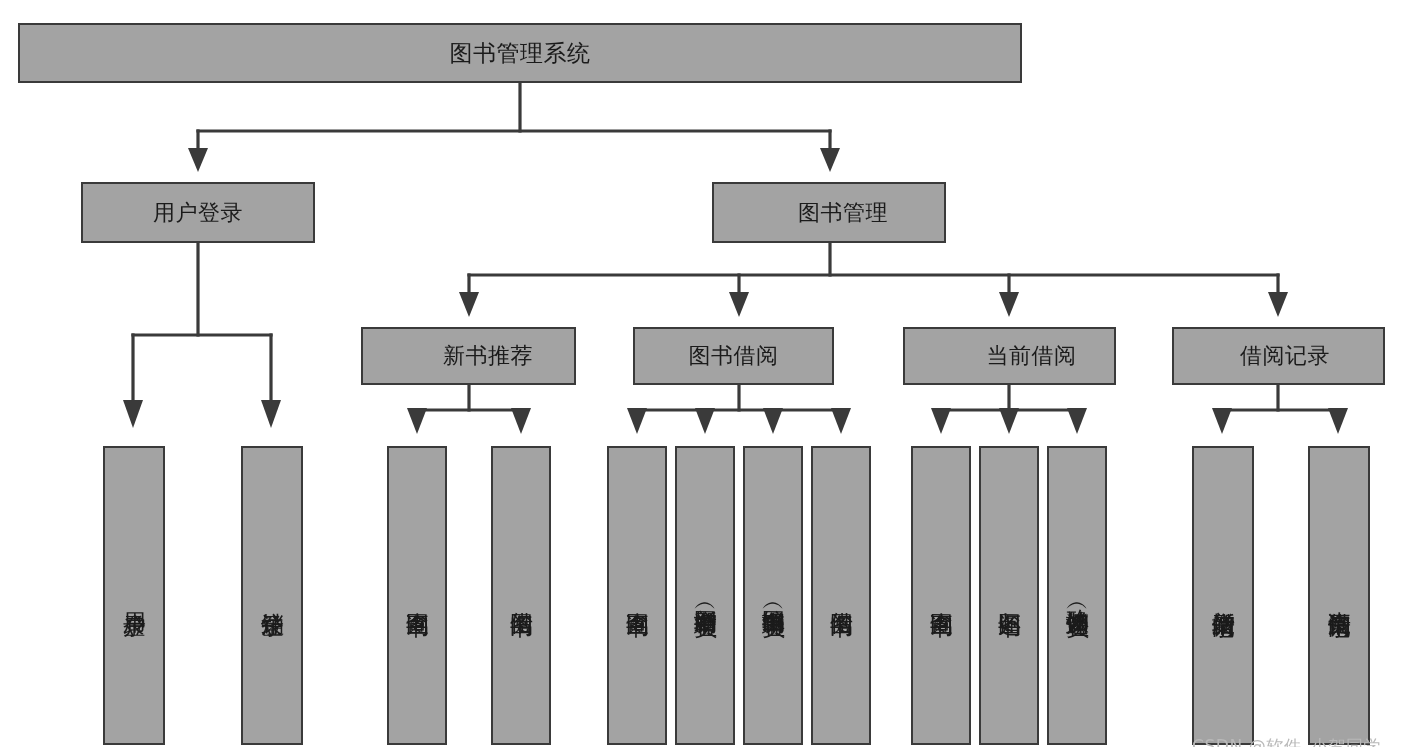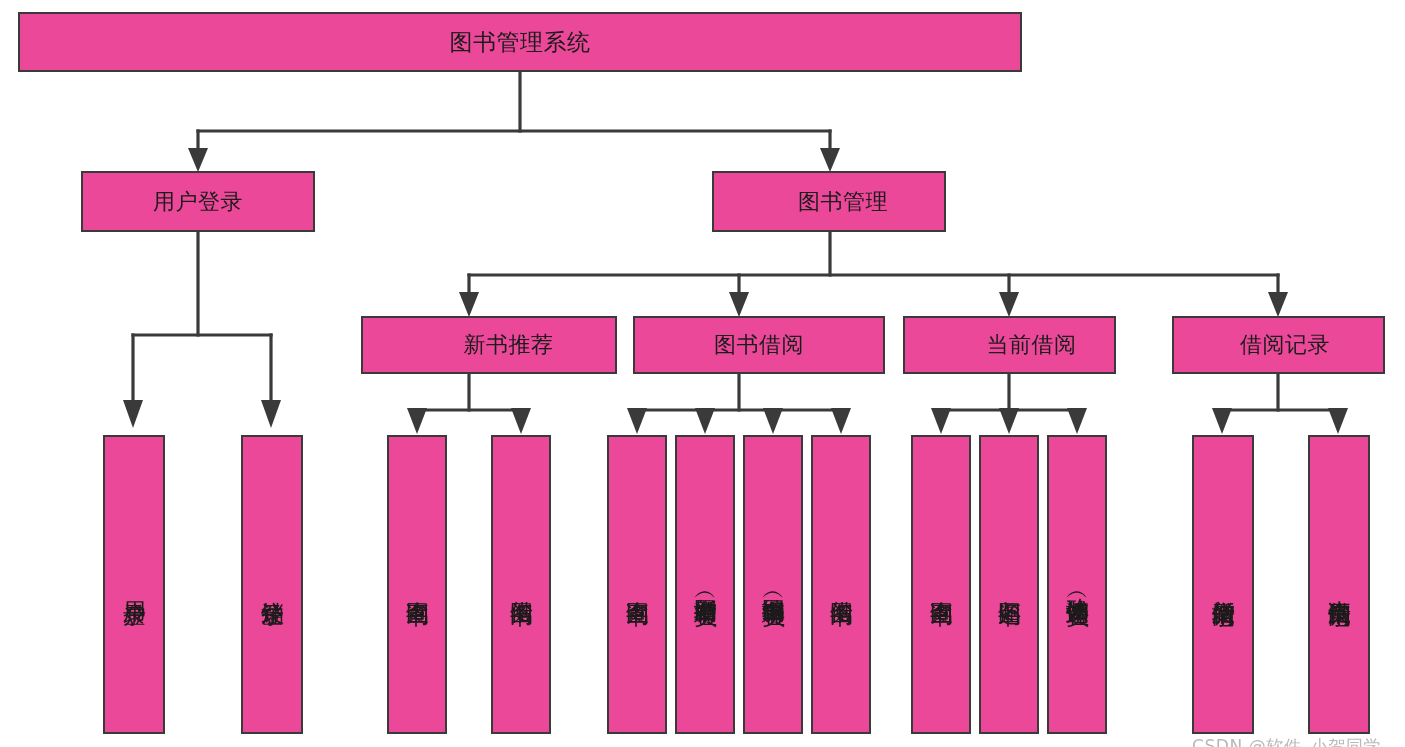--- a/index.html
+++ b/index.html
@@ -24,26 +24,27 @@
     position: absolute;
     left: 0;
     top: 0;
     width: 1405px;
     height: 747px;
     pointer-events: none;
   }
   .node {
     position: absolute;
     box-sizing: border-box;
-    background: #ec4899;
+    background: #a3a3a3;
     border: 2px solid #3a3a3a;
     display: flex;
     align-items: center;
     justify-content: center;
     overflow: visible;
+    margin-top: 11px;
   }
   .node-label {
     color: #1b1b1b;
     line-height: 1.05;
     white-space: pre;
     text-align: center;
   }
   
   .node.horiz .node-label {
     font-size: 22px;
@@ -172,25 +173,25 @@
   </div>
 
   <div class="node horiz" style="left:81px; top:171px; width:234px; height:61px;">
     <span class="node-label">用户登录</span>
   </div>
 
   <div class="node horiz" style="left:712px; top:171px; width:234px; height:61px;padding-left:28px;">
     <span class="node-label">图书管理</span>
   </div>
 
-  <div class="node horiz" style="left:361px; top:316px; width:256px; height:58px;padding-left:39px;">
+  <div class="node horiz" style="left:361px; top:316px; width:215px; height:58px;padding-left:39px;">
     <span class="node-label">新书推荐</span>
   </div>
 
-  <div class="node horiz" style="left:633px; top:316px; width:252px; height:58px;">
+  <div class="node horiz" style="left:633px; top:316px; width:201px; height:58px;">
     <span class="node-label">图书借阅</span>
   </div>
 
   <div class="node horiz" style="left:903px; top:316px; width:213px; height:58px;padding-left:44px;">
     <span class="node-label">当前借阅</span>
   </div>
 
   <div class="node horiz" style="left:1172px; top:316px; width:213px; height:58px;padding-left:13px;">
     <span class="node-label">借阅记录</span>
   </div>

